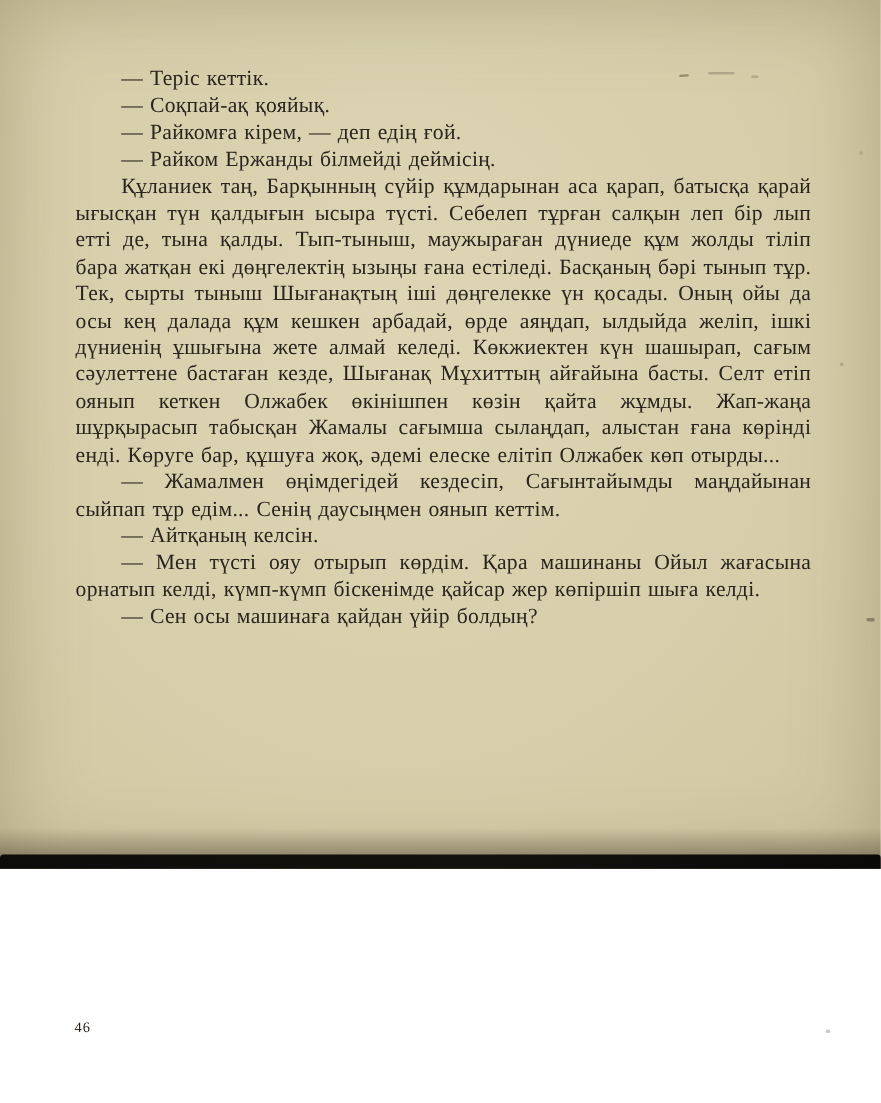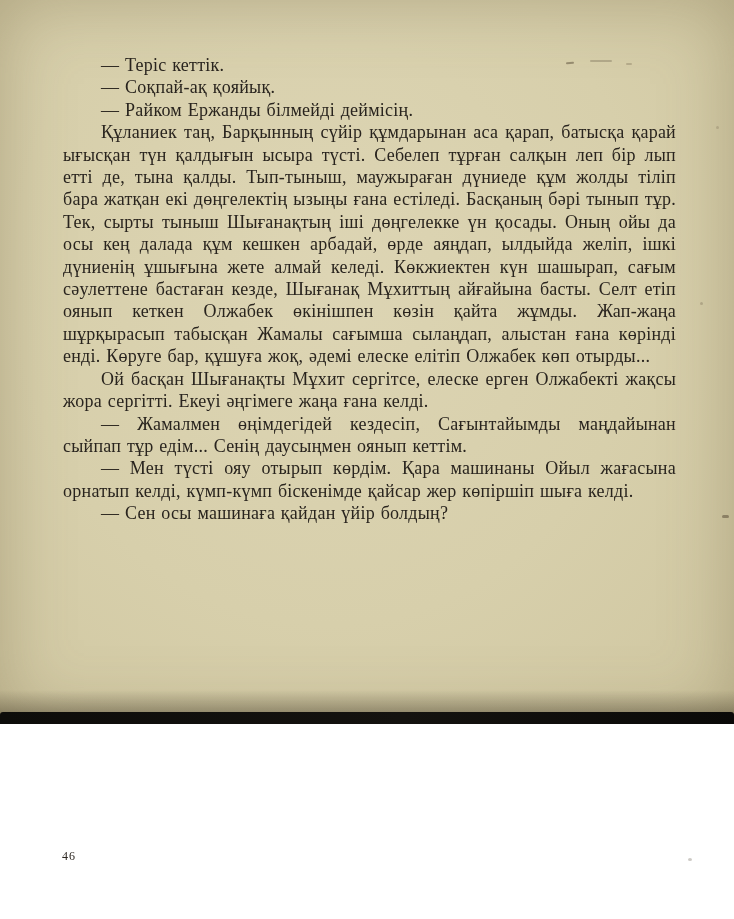--- a/index.html
+++ b/index.html
@@ -66,24 +66,25 @@
   }
 </style>
 </head>
 <body>
 
 <div class="scan">
 
   <div class="text-block">
     <p>— Теріс кеттік.</p>
     <p>— Соқпай-ақ қояйық.</p>
+    <p>— Райкомға кірем, — деп едің ғой.</p>
     <p>— Райком Ержанды білмейді деймісің.</p>
     <p>Құланиек таң, Барқынның сүйір құмдарынан аса қарап, батысқа қарай ығысқан түн қалдығын ысыра түсті. Себелеп тұрған салқын леп бір лып етті де, тына қалды. Тып-тыныш, маужыраған дүниеде құм жолды тіліп бара жатқан екі дөңгелектің ызыңы ғана естіледі. Басқаның бәрі тынып тұр. Тек, сырты тыныш Шығанақтың іші дөңгелекке үн қосады. Оның ойы да осы кең далада құм кешкен арбадай, өрде аяңдап, ылдыйда желіп, ішкі дүниенің ұшығына жете алмай келеді. Көкжиектен күн шашырап, сағым сәулеттене бастаған кезде, Шығанақ Мұхиттың айғайына басты. Селт етіп оянып кеткен Олжабек өкінішпен көзін қайта жұмды. Жап-жаңа шұрқырасып табысқан Жамалы сағымша сылаңдап, алыстан ғана көрінді енді. Көруге бар, құшуға жоқ, әдемі елеске елітіп Олжабек көп отырды...</p>
-    <p>Ой басқан Шығанақты Мұхит сергітсе, елеске ерген Олжабекті жақсы жора сергітті. Екеуі әңгімеге жаңа ғана келді.</p>
     <p>— Жамалмен өңімдегідей кездесіп, Сағынтайымды маңдайынан сыйпап тұр едім... Сенің даусыңмен оянып кеттім.</p>
+    <p>— Айтқаның келсін.</p>
     <p>— Мен түсті ояу отырып көрдім. Қара машинаны Ойыл жағасына орнатып келді, күмп-күмп біскенімде қайсар жер көпіршіп шыға келді.</p>
     <p>— Сен осы машинаға қайдан үйір болдың?</p>
   </div>
 
   <div class="page-number">46</div>
 
   <div class="artifact a1"></div>
   <div class="artifact a2"></div>
   <div class="artifact a3"></div>
   <div class="artifact a4"></div>

